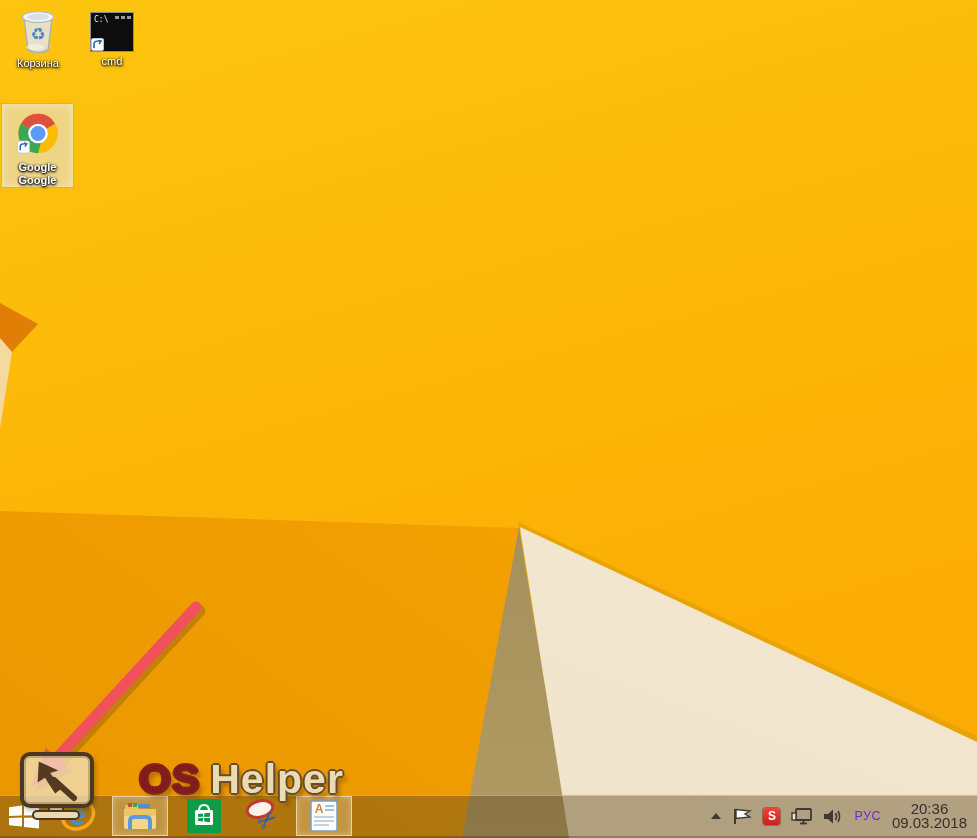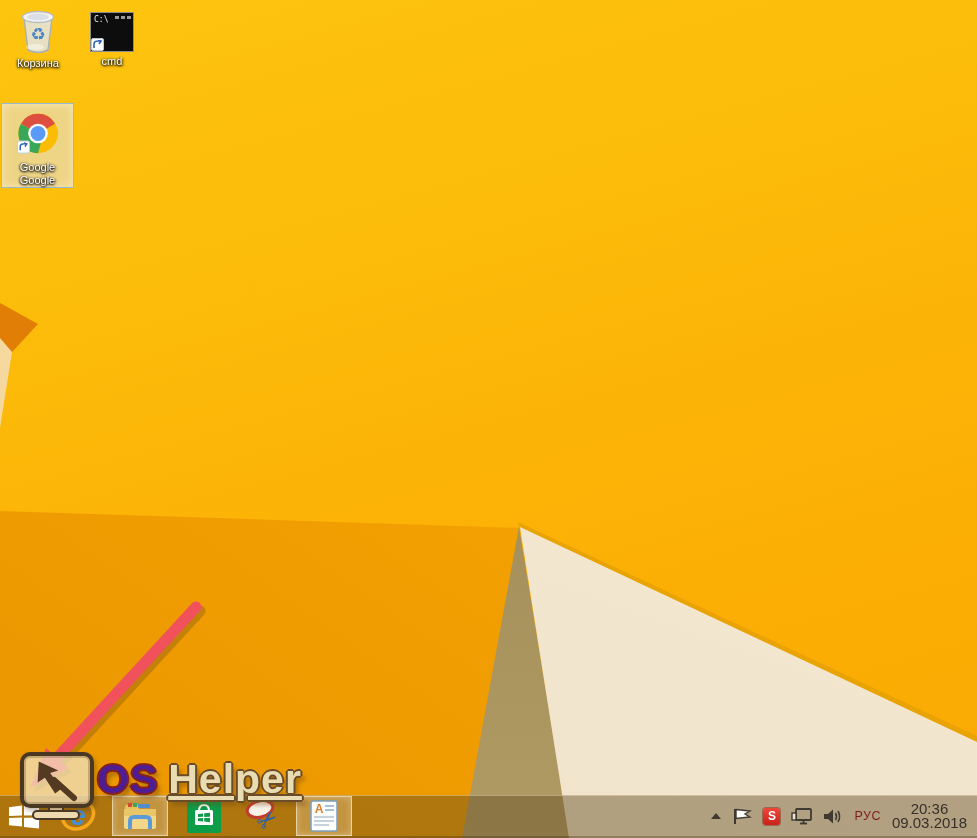--- a/index.html
+++ b/index.html
@@ -41,41 +41,41 @@
   
   #monitor { position:absolute; left:20px; top:752px; width:74px; height:56px; z-index:8;
              background:rgba(242,228,196,.74); border:4px solid #4a3823; border-radius:10px;
              box-shadow:inset 0 0 0 2px rgba(120,95,60,.35), 2px 3px 4px rgba(90,60,20,.35); }
   #monitor-neck { position:absolute; left:48px; top:806px; width:16px; height:8px; z-index:7;
                   background:#ecd9b0; border:2px solid #4a3823; }
   #monitor-base { position:absolute; left:32px; top:810px; width:48px; height:10px; z-index:8;
                   background:#ecd9b0; border:2px solid #4a3823; border-radius:5px; }
   #logo-text { position:absolute; left:97px; top:756px; z-index:8; font-size:41px; font-weight:900;
                letter-spacing:1px; white-space:nowrap; }
-  .logo-os { color:#4c1d95;
+  .logo-os { color:#7f1d1d;
     text-shadow:-2px 0 #8a2218,2px 0 #8a2218,0 -2px #8a2218,0 2px #8a2218,
                 -1px -1px #8a2218,1px -1px #8a2218,-1px 1px #8a2218,1px 1px #8a2218,
-                4px 5px 4px rgba(110,70,20,.5); }
+                4px 5px 4px rgba(110,70,20,.5);padding-left:42px; }
   .logo-helper { color:#eadcb2; margin-left:10px;
     text-shadow:-2px 0 #6b4c28,2px 0 #6b4c28,0 -2px #6b4c28,0 2px #6b4c28,
                 -1px -1px #6b4c28,1px -1px #6b4c28,-1px 1px #6b4c28,1px 1px #6b4c28,
-                4px 5px 4px rgba(110,70,20,.5);text-decoration:underline; }
+                4px 5px 4px rgba(110,70,20,.5); }
 
   
   #taskbar { position:absolute; left:0; top:795px; width:977px; height:43px; z-index:6;
              background:rgba(96,73,33,.44);
              border-top:1px solid rgba(255,235,205,.4); border-bottom:2px solid rgba(60,45,15,.3); }
   .tbtn { position:absolute; top:0; height:100%; display:flex; align-items:center; justify-content:center;
           background:transparent; border:none; cursor:pointer; }
   .tbtn.running { background:rgba(255,243,214,.25); border:1px solid rgba(255,248,230,.6);
                   box-shadow:inset 0 0 7px rgba(255,255,255,.3); }
   #tray { position:absolute; right:0; top:0; height:100%; display:flex; align-items:center;
           gap:11px; padding-right:10px; z-index:7; }
   .tray-ic { display:flex; align-items:center; justify-content:center; cursor:pointer; }
-  #lang { font-size:12.5px; color:#7f1d1d; letter-spacing:.5px; cursor:pointer; }
+  #lang { font-size:12.5px; color:#6d28d9; letter-spacing:.5px; cursor:pointer; }
   #clock { text-align:center; font-size:15px; color:#35302a; line-height:14px; cursor:pointer; }
   .sbadge { width:17px; height:17px; border-radius:3px;
             background:linear-gradient(#f0453a,#c8221a); color:#fff; font-weight:bold; font-size:12px;
             display:flex; align-items:center; justify-content:center; box-shadow:0 0 0 1px rgba(120,20,10,.4); }
 </style>
 </head>
 <body>
 
 <div class="layer" id="wp-base"></div>
 <div class="layer" id="wp-lower"></div>
@@ -106,21 +106,21 @@
       </span>
     <span class="shortcut">
       <svg width="9" height="9" viewBox="0 0 9 9">
           <path d="M1,8 L1,4 Q1,1 5,1 L8,1 M5,0 L8,1 L6,4" fill="none" stroke="#2e62b8" stroke-width="1.6"></path>
         </svg>
     </span>
   </div>
   <div class="dlabel">cmd</div>
 </div>
 
-<div class="dicon selected" style="left:1px; top:103px; width:73px; height:85px;">
+<div class="dicon selected" style="left:1px; top:103px; width:73px; height:85px;font-weight:bold;">
   <svg width="46" height="46" viewBox="0 0 46 46" style="margin-top:8px">
     <circle cx="23" cy="23" r="21" fill="#fbbc05"></circle>
     <path d="M23,23 L23,2 A21,21 0 0 1 41.2,33.5 Z" fill="#fbbc05"></path>
     <path d="M23,2 A21,21 0 0 1 41.2,33.5 L23,23 Z" fill="#fbbc05"></path>
     <path d="M4.8,12.5 A21,21 0 0 1 41.2,12.5 L23,23 Z" fill="#dd4f3e"></path>
     <path d="M4.8,12.6 A21,21 0 0 0 23,44 L28,26 Z" fill="#3aa757"></path>
     <circle cx="23" cy="23" r="10.5" fill="#fff"></circle>
     <circle cx="23" cy="23" r="8" fill="#5b9bf8"></circle>
     <rect x="1" y="31" width="13" height="13" rx="2" fill="#fff" stroke="#b9c6d2"></rect>
     <path d="M4,41 L4,37 Q4,34 8,34 L11,34 M8,33 L11,34 L9,37" fill="none" stroke="#2e62b8" stroke-width="1.6"></path>

